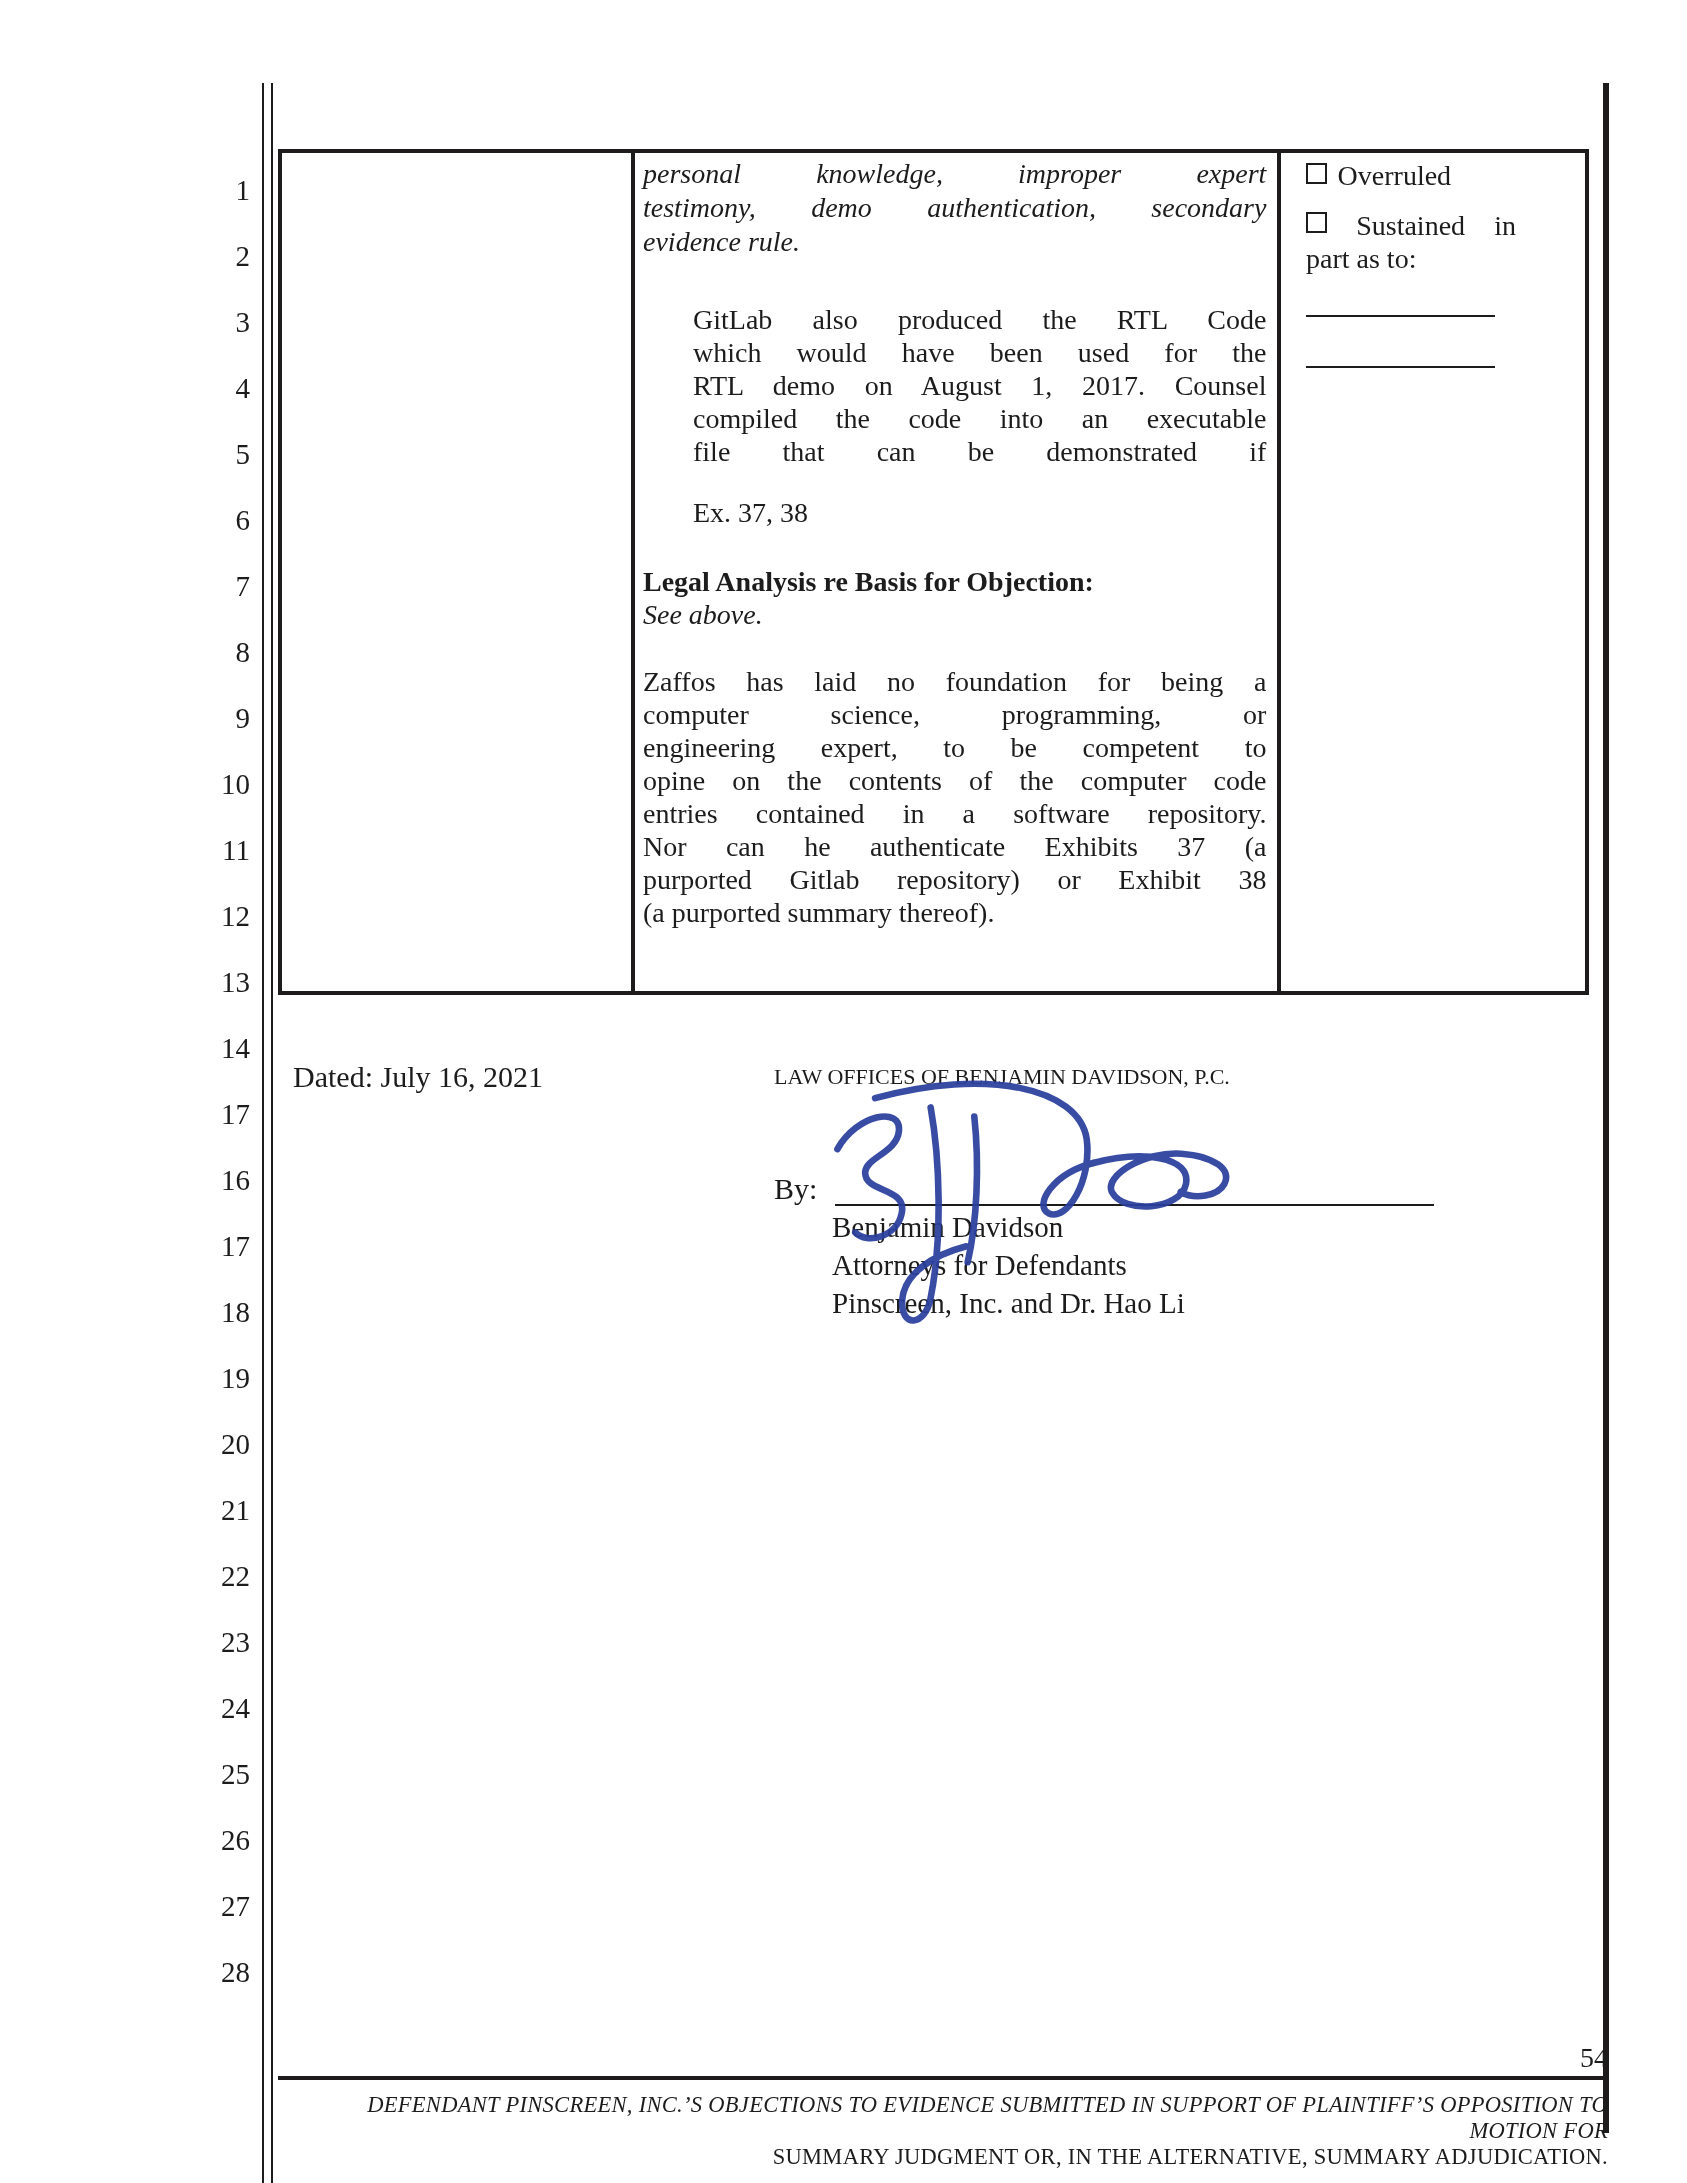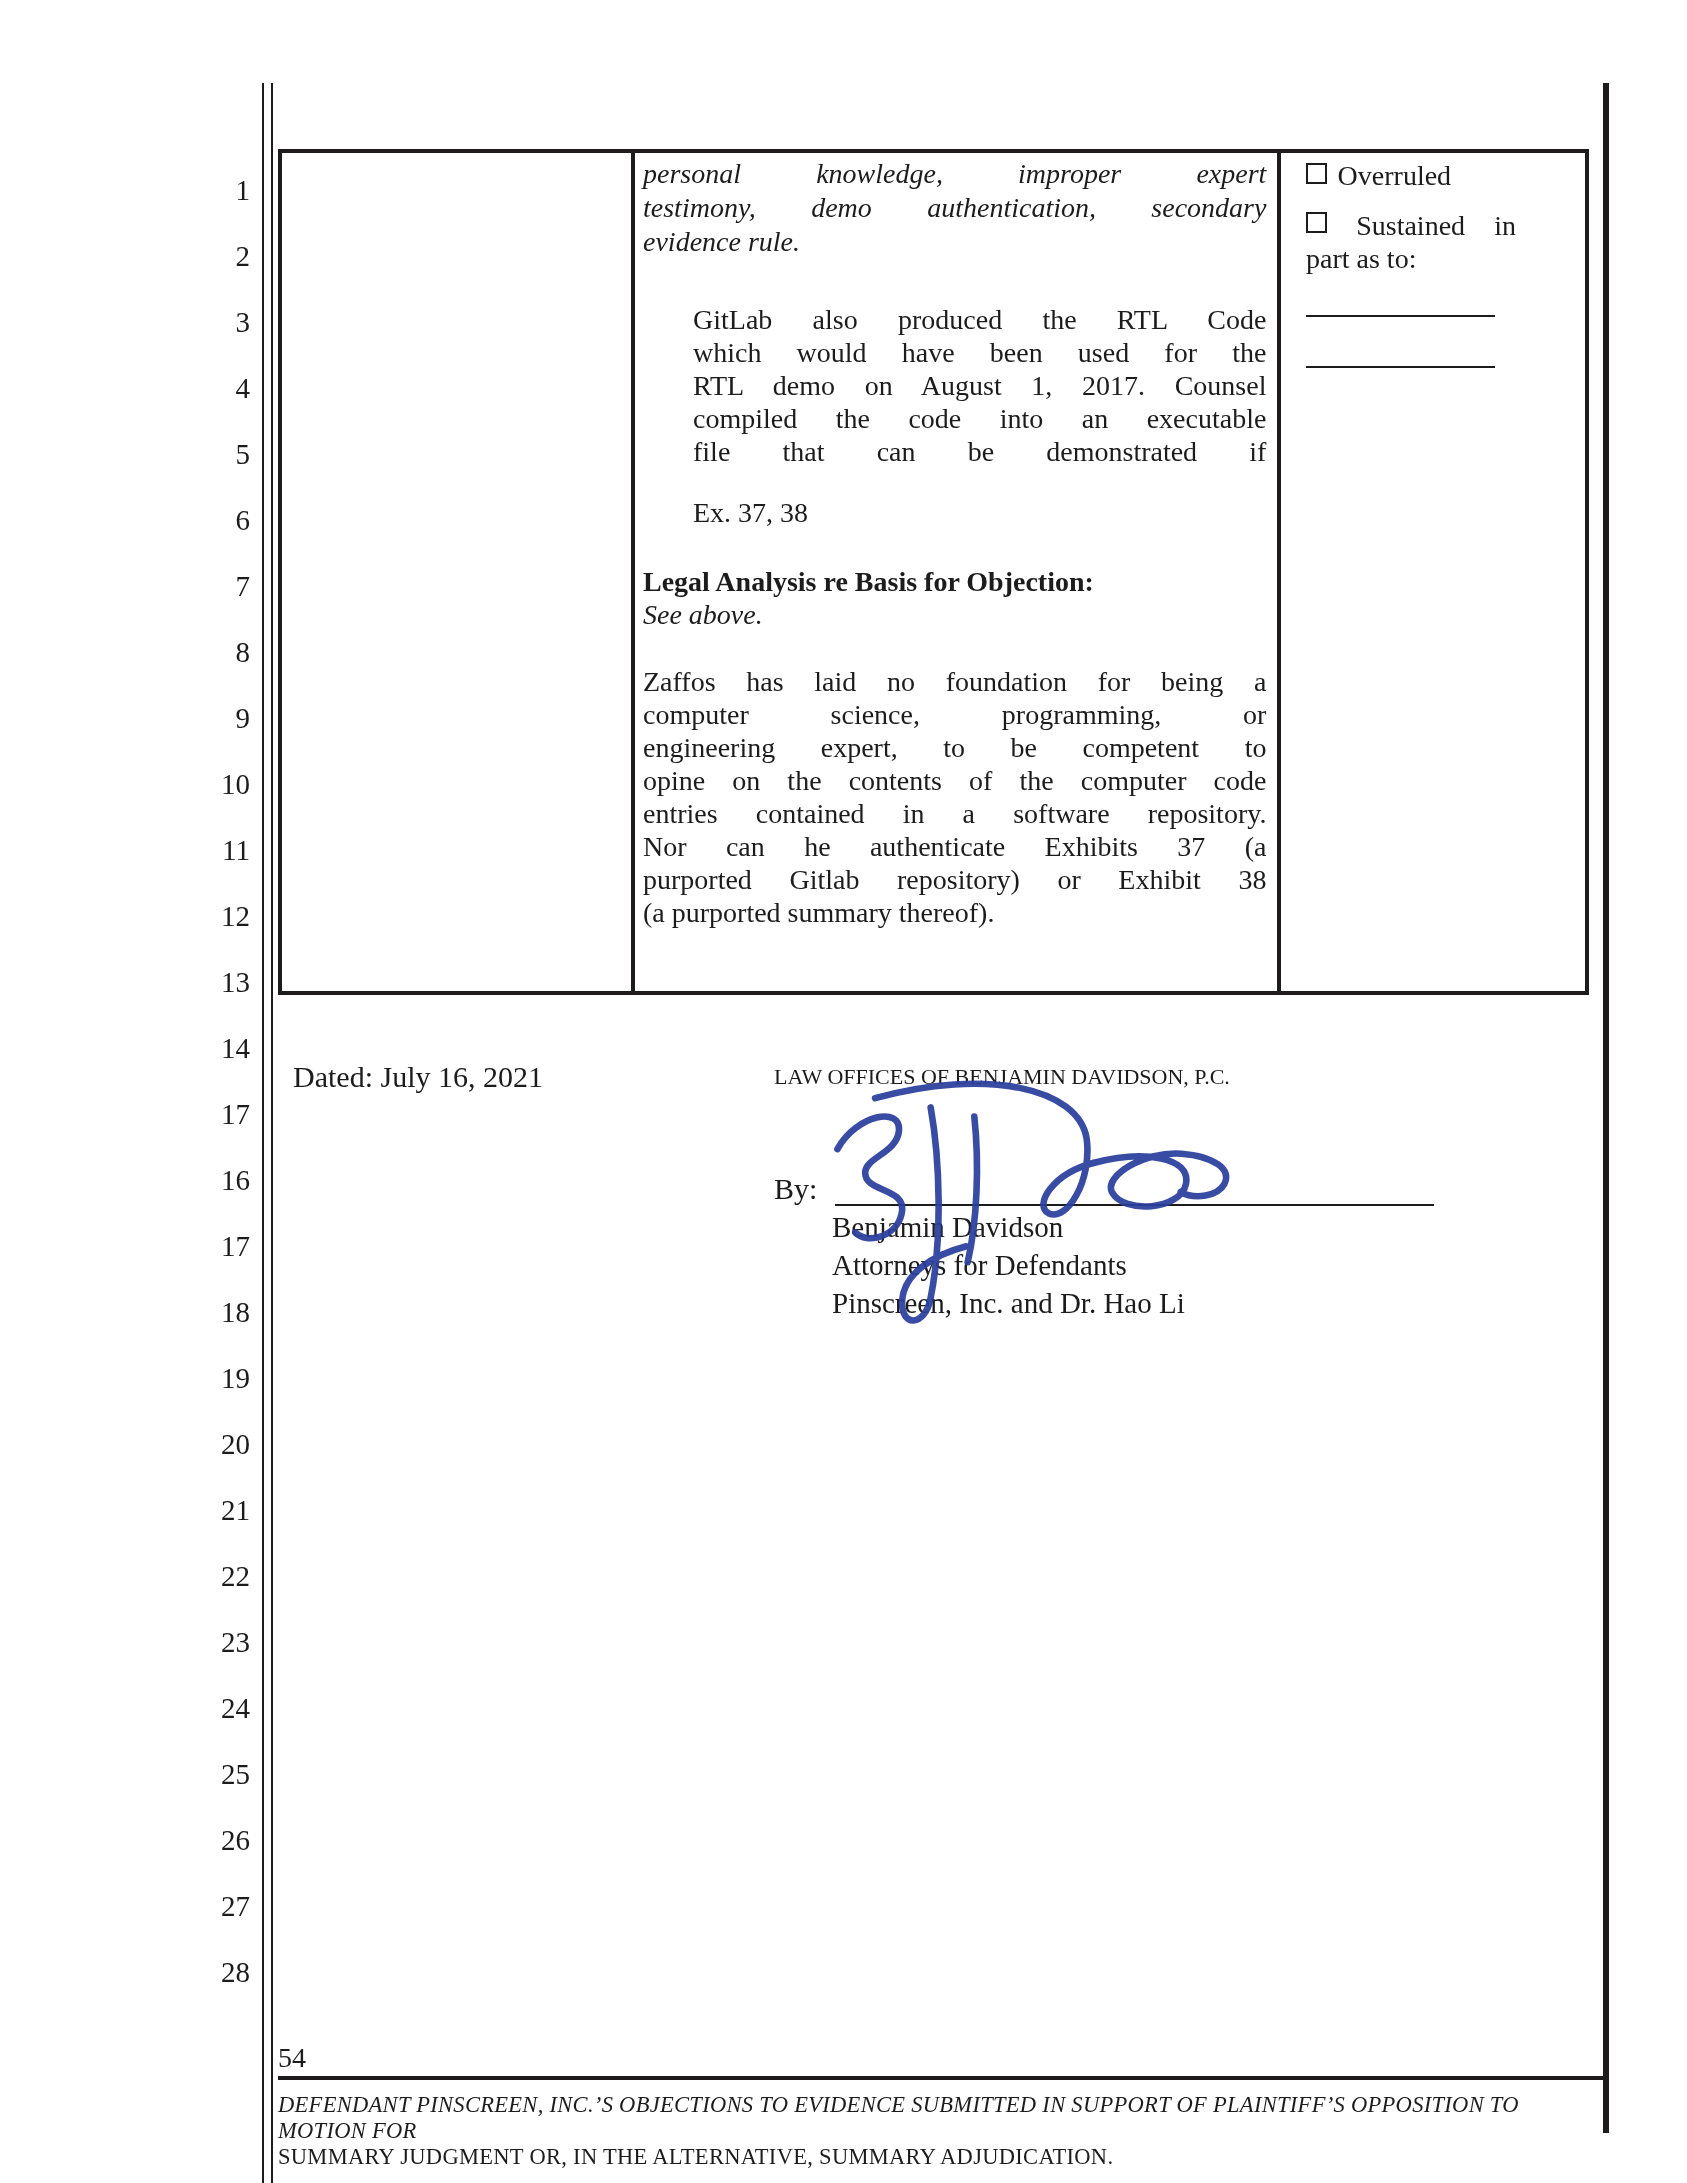--- a/index.html
+++ b/index.html
@@ -54,21 +54,21 @@
   .sust{margin-top:16.5px;}
   
   .dated{position:absolute;left:293px;top:1060px;font-size:30px;line-height:33px;}
   .firm{position:absolute;left:774px;top:1060px;font-size:22px;line-height:33px;}
   .by-label{position:absolute;left:774px;top:1172px;font-size:30px;line-height:33px;}
   .sig-line{position:absolute;left:835px;top:1204px;width:599px;height:0;border-top:2.6px solid #1c1c1c;}
   .signer{position:absolute;left:832px;font-size:29px;line-height:33px;}
   .signer-name{top:1211px;} .signer-title{top:1249px;} .signer-clients{top:1287px;}
   .signature-svg{position:absolute;left:801px;top:1073px;z-index:5;pointer-events:none;}
   
-  .footer-zone{position:absolute;left:278px;top:2043px;width:1330px;text-align:left;}
+  .footer-zone{position:absolute;left:278px;top:2043px;width:1330px;text-align:right;}
   .page-num{font-size:28px;line-height:30px;}
   .footer-rule{margin-top:2.6px;width:100%;height:4.6px;background:#1d1b1c;}
   .footer-title{font-size:22.5px;line-height:26px;letter-spacing:0.3px;}
   .ft1{margin-top:12px;font-style:italic;}
 </style>
 </head>
 <body>
 
 <div class="page">
 

